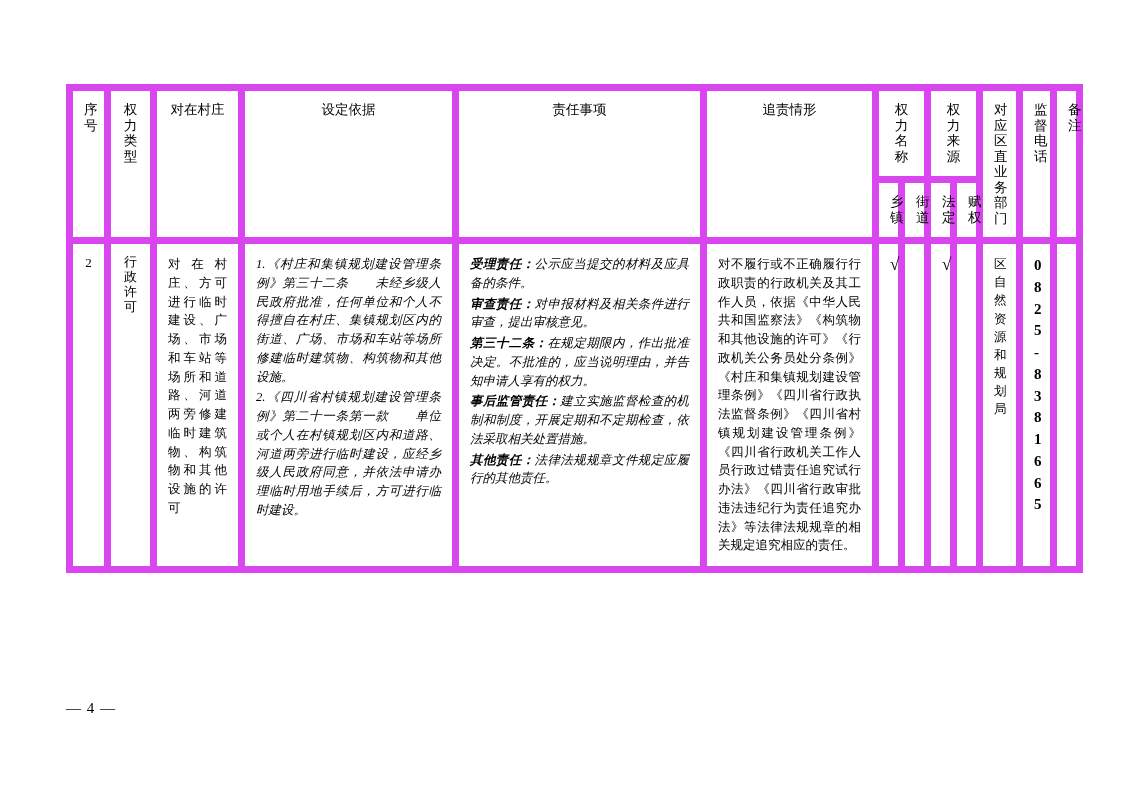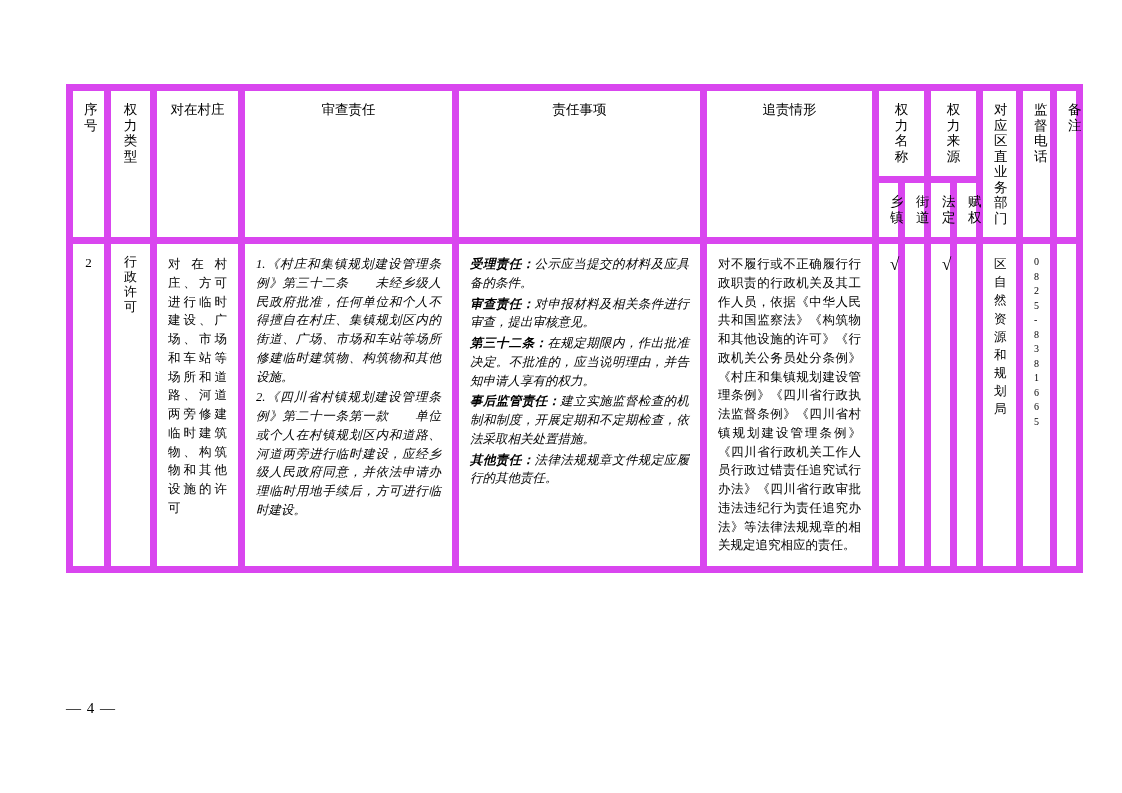--- a/index.html
+++ b/index.html
@@ -89,26 +89,27 @@
     line-height: 1.2;
   }
   .narrowtext {
     font-size: 12.5px;
     line-height: 1.45;
     text-align: center;
     vertical-align: middle;
     padding: 4px 3px;
   }
   .phone {
-    font-size: 10px;
+    font-size: 15px;
     line-height: 1.45;
     text-align: left;
     vertical-align: middle;
     padding: 4px 2px;
     word-break: break-all;
+    font-weight: bold;
   }
   .footer {
     position: absolute;
     left: 66px;
     top: 700px;
     width: 300px;
     font-size: 15px;
     letter-spacing: 1px;
   }
 </style>
@@ -139,21 +140,21 @@
         <td class="hdr-vert" rowspan="2">
           <span class="vtext">序号</span>
         </td>
         <td class="hdr-vert" rowspan="2">
           <span class="vtext">权力类型</span>
         </td>
         <td class="hdr" rowspan="2">
           <span>对在村庄</span>
         </td>
         <td class="hdr" rowspan="2">
-          <span>审查责任</span>
+          <span>设定依据</span>
         </td>
         <td class="hdr" rowspan="2">
           <span>责任事项</span>
         </td>
         <td class="hdr" rowspan="2">
           <span>追责情形</span>
         </td>
         <td class="hdr" colspan="2">
           <span class="vtext">权力名称</span>
         </td>

